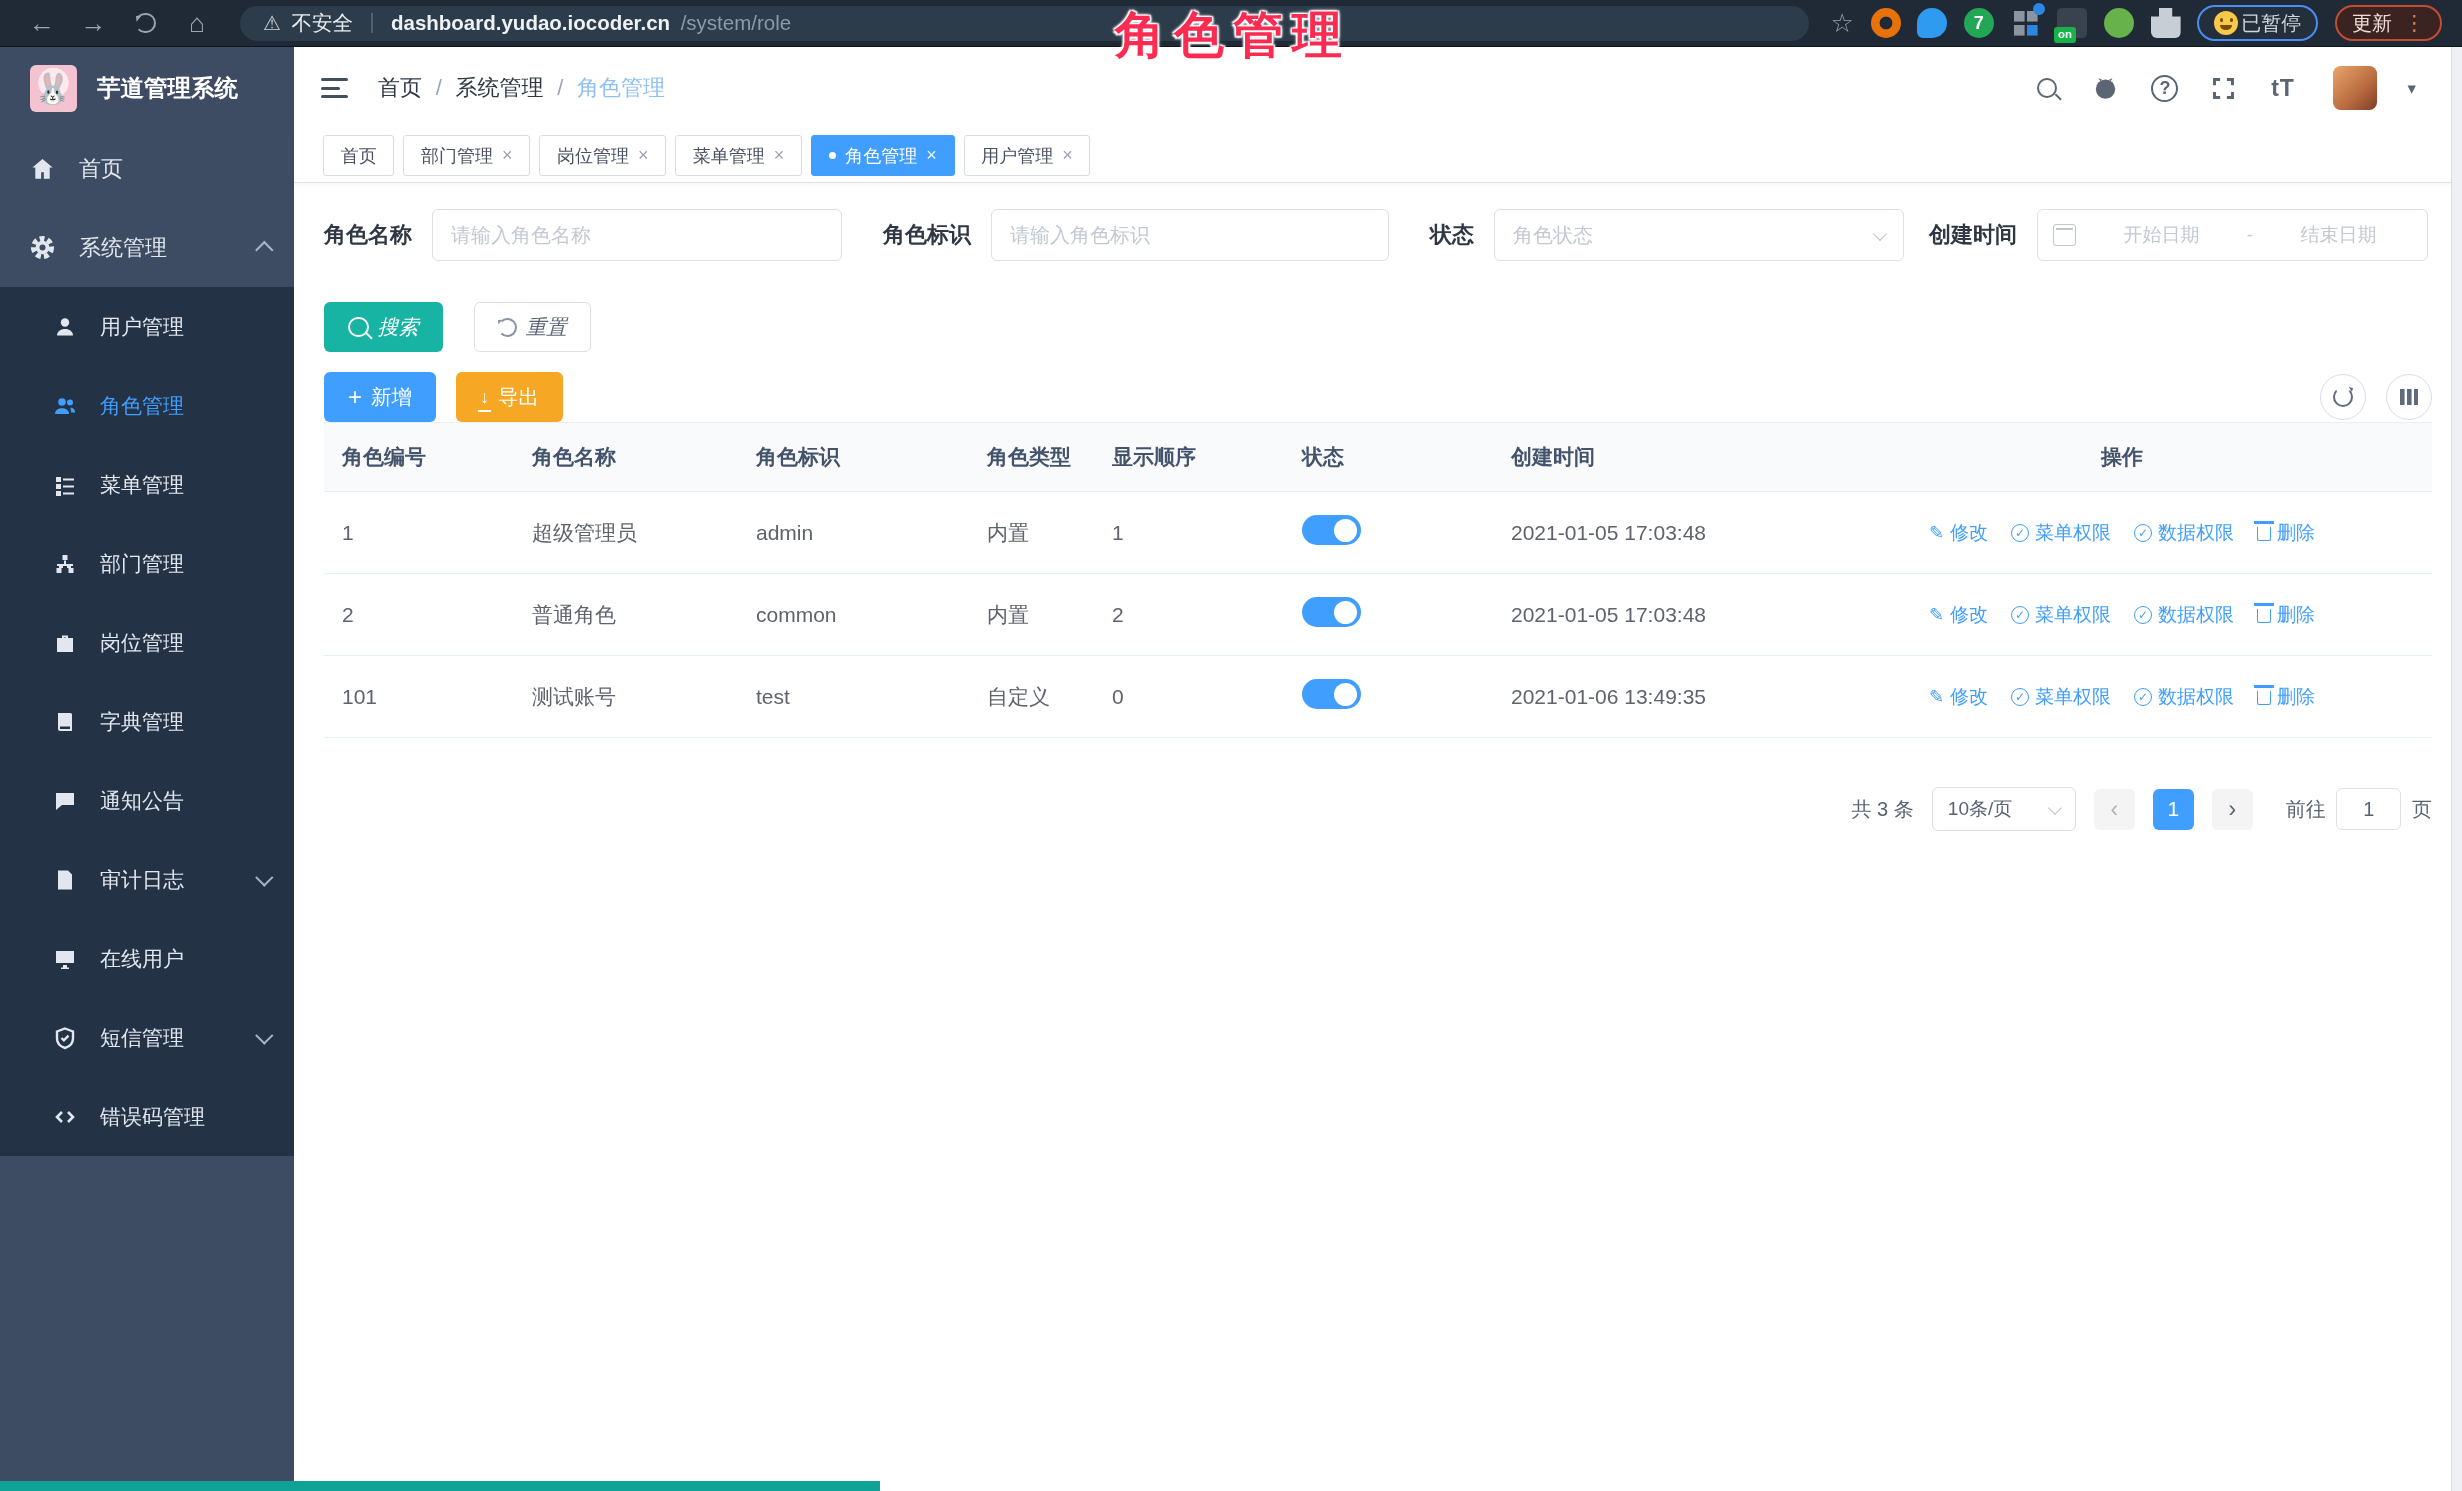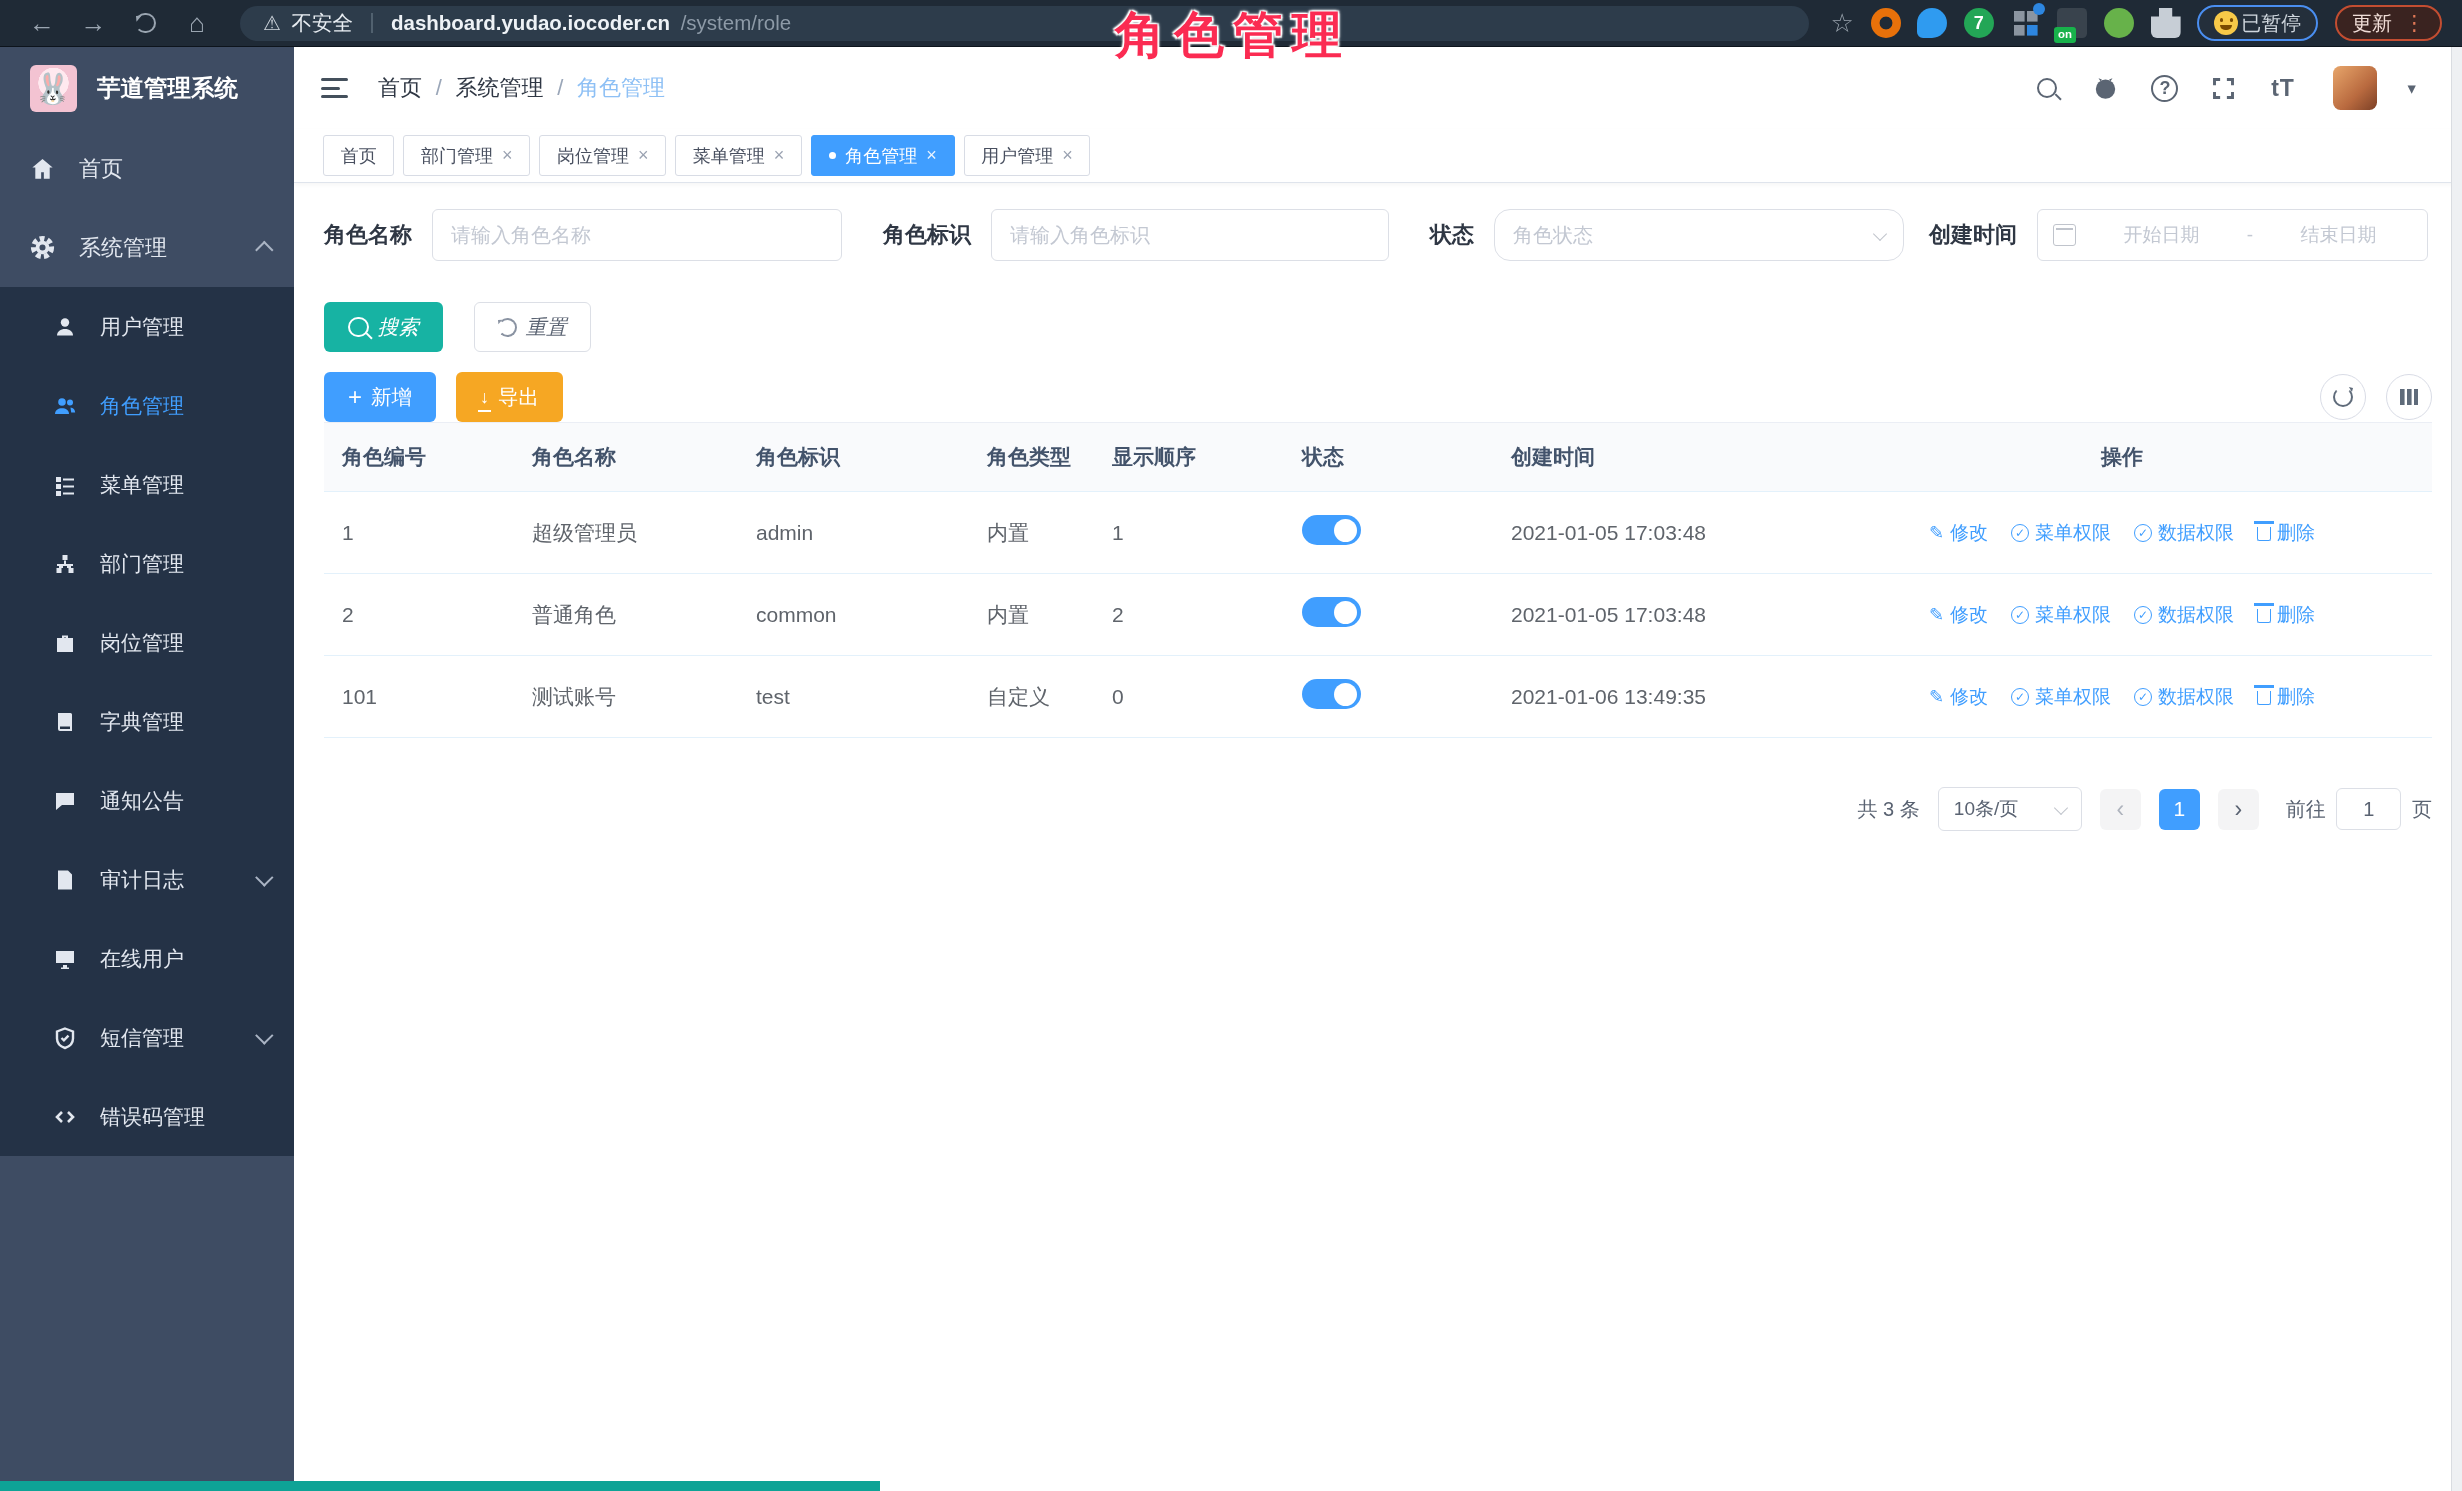--- a/index.html
+++ b/index.html
@@ -110,21 +110,21 @@
   
   .content{flex:1;padding:26px 30px 0 30px;min-width:0;}
   .filter-row{display:flex;align-items:center;gap:20px;flex-wrap:nowrap;}
   .f-label{font-size:22px;font-weight:700;color:#2f3744;white-space:nowrap;}
   .f-input{height:52px;border:0.8px solid #dcdfe6;border-radius:6px;box-sizing:border-box;
     font-size:20px;color:#606266;padding:0 18px;background:#fff;outline:none;
     font-family:"Liberation Sans","DejaVu Sans",sans-serif;}
   .f-input::placeholder{color:#c3c8d2;}
   .w540{width:410px;margin-right:21px;}
   .w525{width:398px;margin-right:21px;}
-  .fake-select{width:410px;height:52px;border:0.8px solid #dcdfe6;border-radius:16px;box-sizing:border-box;
+  .fake-select{width:410px;height:52px;border:0.8px solid #dcdfe6;border-radius:6px;box-sizing:border-box;
     display:flex;align-items:center;padding:0 18px;gap:9px;margin-right:5px;background:#fff;cursor:pointer;}
   .fake-select .ph{flex:1;font-size:20px;color:#c3c8d2;}
   .sel-chev{width:9px;height:9px;border-right:1.5px solid #c0c4cc;border-bottom:1.5px solid #c0c4cc;transform:rotate(45deg);margin-bottom:3px;}
   .daterange{width:391px;height:52px;border:0.8px solid #dcdfe6;border-radius:6px;box-sizing:border-box;
     display:flex;align-items:center;padding:0 15px;gap:12px;background:#fff;cursor:pointer;}
   .i-cal{width:21px;height:20px;border:1.5px solid #c0c4cc;border-radius:3px;position:relative;flex:0 0 auto;}
   .i-cal::before{content:'';position:absolute;left:2.3px;right:2.3px;top:3px;height:1.5px;background:#c0c4cc;}
   .dr-text{font-size:19px;color:#c3c8d2;flex:1;text-align:center;white-space:nowrap;}
   .dr-sep{font-size:19px;color:#c3c8d2;}
   .btn-row{display:flex;align-items:center;gap:31px;margin-top:41px;font-style:italic;}
@@ -170,21 +170,21 @@
   .pager{display:flex;align-items:center;justify-content:flex-end;gap:18px;margin-top:49px;
     font-size:20px;color:#5a6372;}
   .pg-select{width:144px;height:44px;border:0.8px solid #dcdfe6;border-radius:6px;display:flex;align-items:center;
     padding:0 15px;gap:7.6px;box-sizing:border-box;cursor:pointer;}
   .pg-select .v{flex:1;color:#5a6372;font-size:19px;}
   .pg-btn{width:41px;height:41px;border-radius:6px;background:#f4f4f5;display:flex;align-items:center;
     justify-content:center;font-size:23px;color:#aeb3bd;cursor:pointer;}
   .pg-btn.next{color:#5a6372;}
   .pg-page{width:41px;height:41px;border-radius:6px;background:#409eff;color:#fff;display:flex;
     align-items:center;justify-content:center;font-size:21px;cursor:pointer;}
-  .pg-goto{display:flex;align-items:center;gap:10.6px;margin-left:9px;}
+  .pg-goto{display:flex;align-items:center;gap:10.6px;margin-left:15px;}
   .pg-input{width:65px;height:42px;border:0.8px solid #dcdfe6;border-radius:6px;text-align:center;
     font-size:20px;color:#5a6372;outline:none;box-sizing:border-box;
     font-family:"Liberation Sans","DejaVu Sans",sans-serif;}
 </style>
 </head>
 <body>
 
 <div class="chrome">
   <div class="nav-ic">←</div>
   <div class="nav-ic">→</div>

